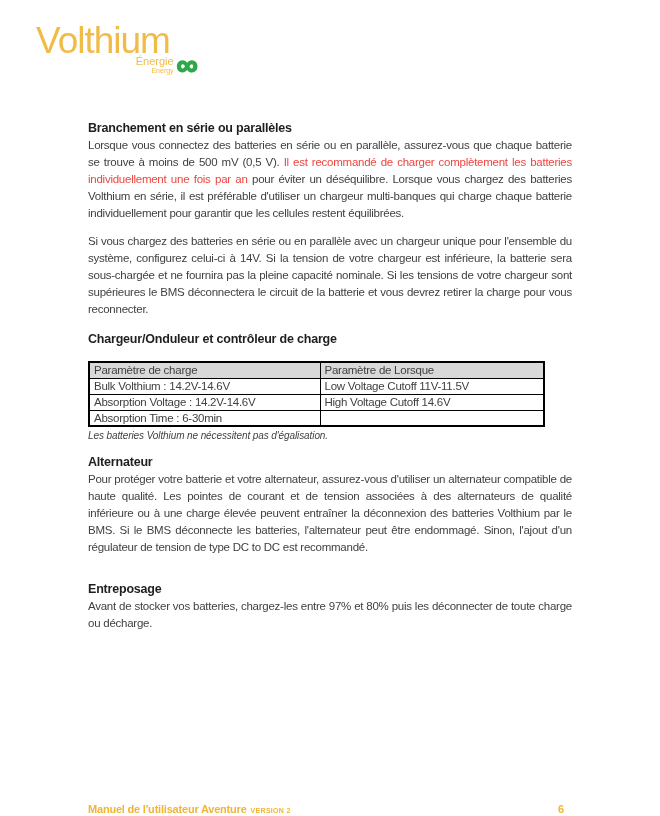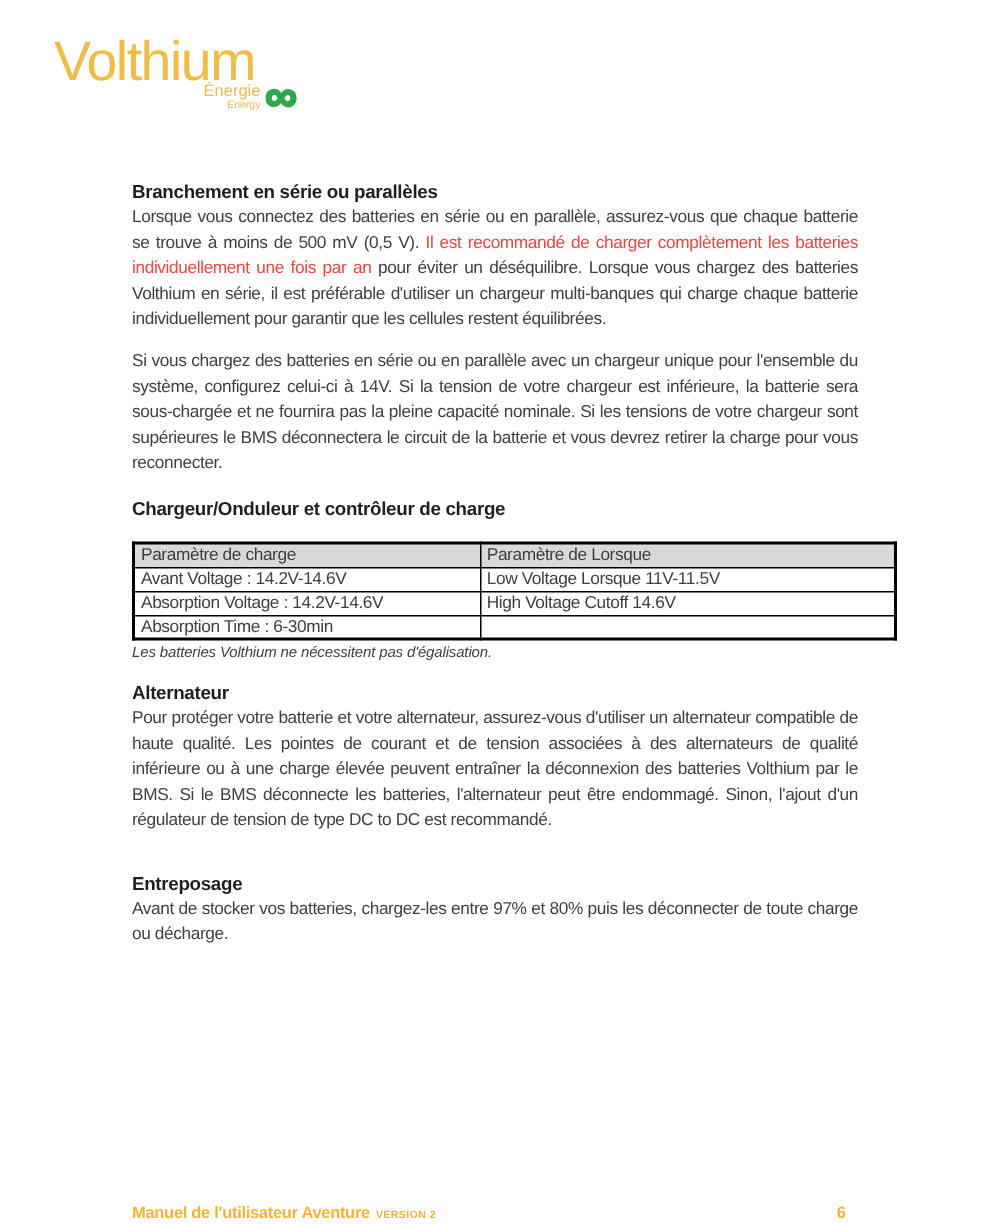--- a/index.html
+++ b/index.html
@@ -43,21 +43,21 @@
   }
   .red { color: #ed4540; }
 
   .h1 { margin-top: 121px; }
   .p1 { margin-top: 2px; }
   .p2 { margin-top: 11px; }
   .h2 { margin-top: 14px; }
 
   
   table.params {
-    margin-top: 15px; width: 510px;
+    margin-top: 15px; width: 457px;
     border-collapse: collapse;
     border: 2px solid #000;
     font-size: 11.5px; letter-spacing: -0.25px;
   }
   table.params td, table.params th {
     border: 1px solid #000;
     height: 16px; padding: 0 4px;
     text-align: left; font-weight: 400;
     color: #3f3f3f; white-space: nowrap;
   }
@@ -110,22 +110,22 @@
 
     <div class="h h2">Chargeur/Onduleur et contrôleur de charge</div>
 
     <table class="params">
       <tbody>
           <tr>
         <th class="c1">Paramètre de charge</th>
         <th>Paramètre de Lorsque</th>
       </tr>
       <tr>
-        <td class="c1">Avant Voltage : 14.2V-14.6V</td>
-        <td>Low Voltage Lorsque 11V-11.5V</td>
+        <td class="c1">Bulk Volthium : 14.2V-14.6V</td>
+        <td>Low Voltage Cutoff 11V-11.5V</td>
       </tr>
       <tr>
         <td class="c1">Absorption Voltage : 14.2V-14.6V</td>
         <td>High Voltage Cutoff 14.6V</td>
       </tr>
       <tr>
         <td class="c1">Absorption Time : 6-30min</td>
         <td></td>
       </tr>
     </tbody>

